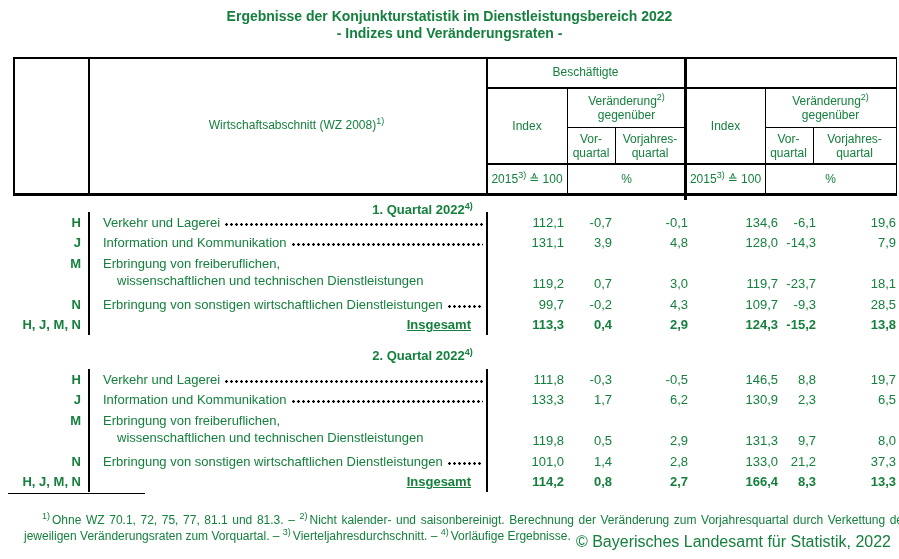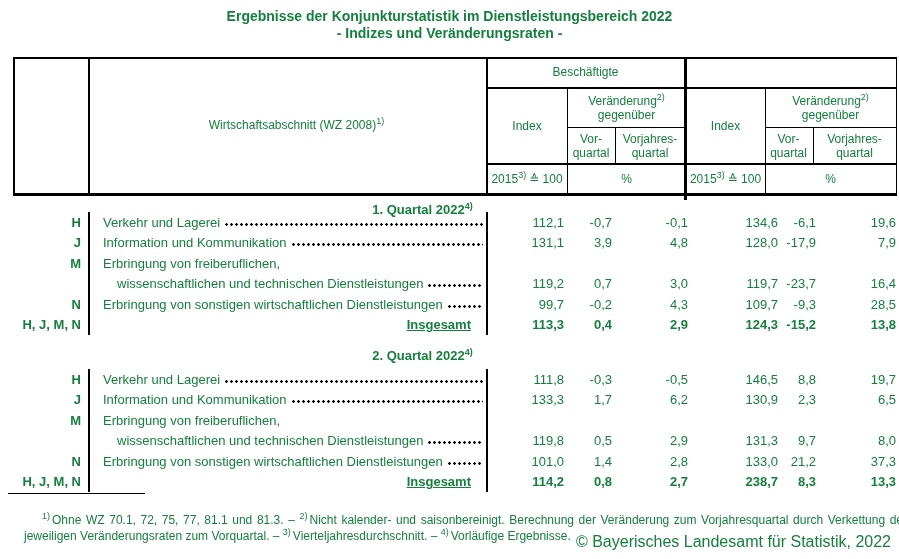--- a/index.html
+++ b/index.html
@@ -18,21 +18,21 @@
   .unit-rest{margin-left:3px;}
   
   .section-title{position:absolute;left:0;width:845px;text-align:center;
                  font-weight:bold;font-size:13px;}
   
   .rows{position:absolute;left:0;width:899px;}
   .row{display:flex;height:20.5px;align-items:center;font-size:13px;}
   .c{box-sizing:border-box;}
   .code{width:89px;text-align:right;padding-right:8px;font-weight:bold;white-space:nowrap;}
   .name{width:398px;padding-left:14px;display:flex;align-items:baseline;white-space:nowrap;}
-  .indent .name{padding-left:28px;}
+  .indent .name{padding-left:28px;flex-direction:column;}
   .total{font-weight:bold;}
   .total .name{justify-content:flex-end;padding-right:16px;text-decoration:underline;}
   .lead{flex:1 1 auto;align-self:flex-end;height:3px;margin:0 4px 4px 5px;
         background-image:radial-gradient(circle at 1.5px 1.5px,#000 1.1px,transparent 1.5px);
         background-size:5px 3px;background-repeat:repeat-x;background-position:left bottom;}
   .n{text-align:right;white-space:nowrap;}
   .n1{width:77px}.n2{width:48px}.n3{width:76px}.n4{width:90px}.n5{width:38px}.n6{width:80px}
   
   .footnotes{position:absolute;left:8px;top:496px;width:883px;margin:16px;
              font-size:12px;line-height:16px;text-align:justify;text-indent:18px;}
@@ -141,21 +141,21 @@
     <div class="row">
       <div class="c code">J</div>
       <div class="c name">
           <span>Information und Kommunikation</span>
           <span class="lead"></span>
         </div>
       <div class="c n n1">131,1</div>
       <div class="c n n2">3,9</div>
       <div class="c n n3">4,8</div>
       <div class="c n n4">128,0</div>
-      <div class="c n n5">-17,9</div>
+      <div class="c n n5">-14,3</div>
       <div class="c n n6">7,9</div>
     </div>
     <div class="row">
       <div class="c code">M</div>
       <div class="c name">
           <span>Erbringung von freiberuflichen,</span>
         </div>
       <div class="c n n1"></div>
       <div class="c n n2"></div>
       <div class="c n n3"></div>
@@ -167,21 +167,21 @@
       <div class="c code"></div>
       <div class="c name">
           <span>wissenschaftlichen und technischen Dienstleistungen</span>
           <span class="lead"></span>
         </div>
       <div class="c n n1">119,2</div>
       <div class="c n n2">0,7</div>
       <div class="c n n3">3,0</div>
       <div class="c n n4">119,7</div>
       <div class="c n n5">-23,7</div>
-      <div class="c n n6">16,4</div>
+      <div class="c n n6">18,1</div>
     </div>
     <div class="row">
       <div class="c code">N</div>
       <div class="c name">
           <span>Erbringung von sonstigen wirtschaftlichen Dienstleistungen</span>
           <span class="lead"></span>
         </div>
       <div class="c n n1">99,7</div>
       <div class="c n n2">-0,2</div>
       <div class="c n n3">4,3</div>
@@ -275,21 +275,21 @@
       <div class="c n n6">37,3</div>
     </div>
     <div class="row total">
       <div class="c code">H, J, M, N</div>
       <div class="c name">
           <span>Insgesamt</span>
         </div>
       <div class="c n n1">114,2</div>
       <div class="c n n2">0,8</div>
       <div class="c n n3">2,7</div>
-      <div class="c n n4">238,7</div>
+      <div class="c n n4">166,4</div>
       <div class="c n n5">8,3</div>
       <div class="c n n6">13,3</div>
     </div>
   </div>
 
   <div class="hl" style="left:8px;top:493px;width:137px;height:1.3px"></div>
   <p class="footnotes"><sup>1)</sup><span>Ohne WZ 70.1, 72, 75, 77, 81.1 und 81.3.</span><span> – </span><sup>2)</sup><span>Nicht kalender- und saisonbereinigt. Berechnung der Veränderung zum Vorjahresquartal durch Verkettung der jeweiligen Veränderungsraten zum Vorquartal.</span><span> – </span><sup>3)</sup><span>Vierteljahresdurchschnitt.</span><span> – </span><sup>4)</sup><span>Vorläufige Ergebnisse.</span></p>
 
   <div class="copyright">© Bayerisches Landesamt für Statistik, 2022</div>
 

